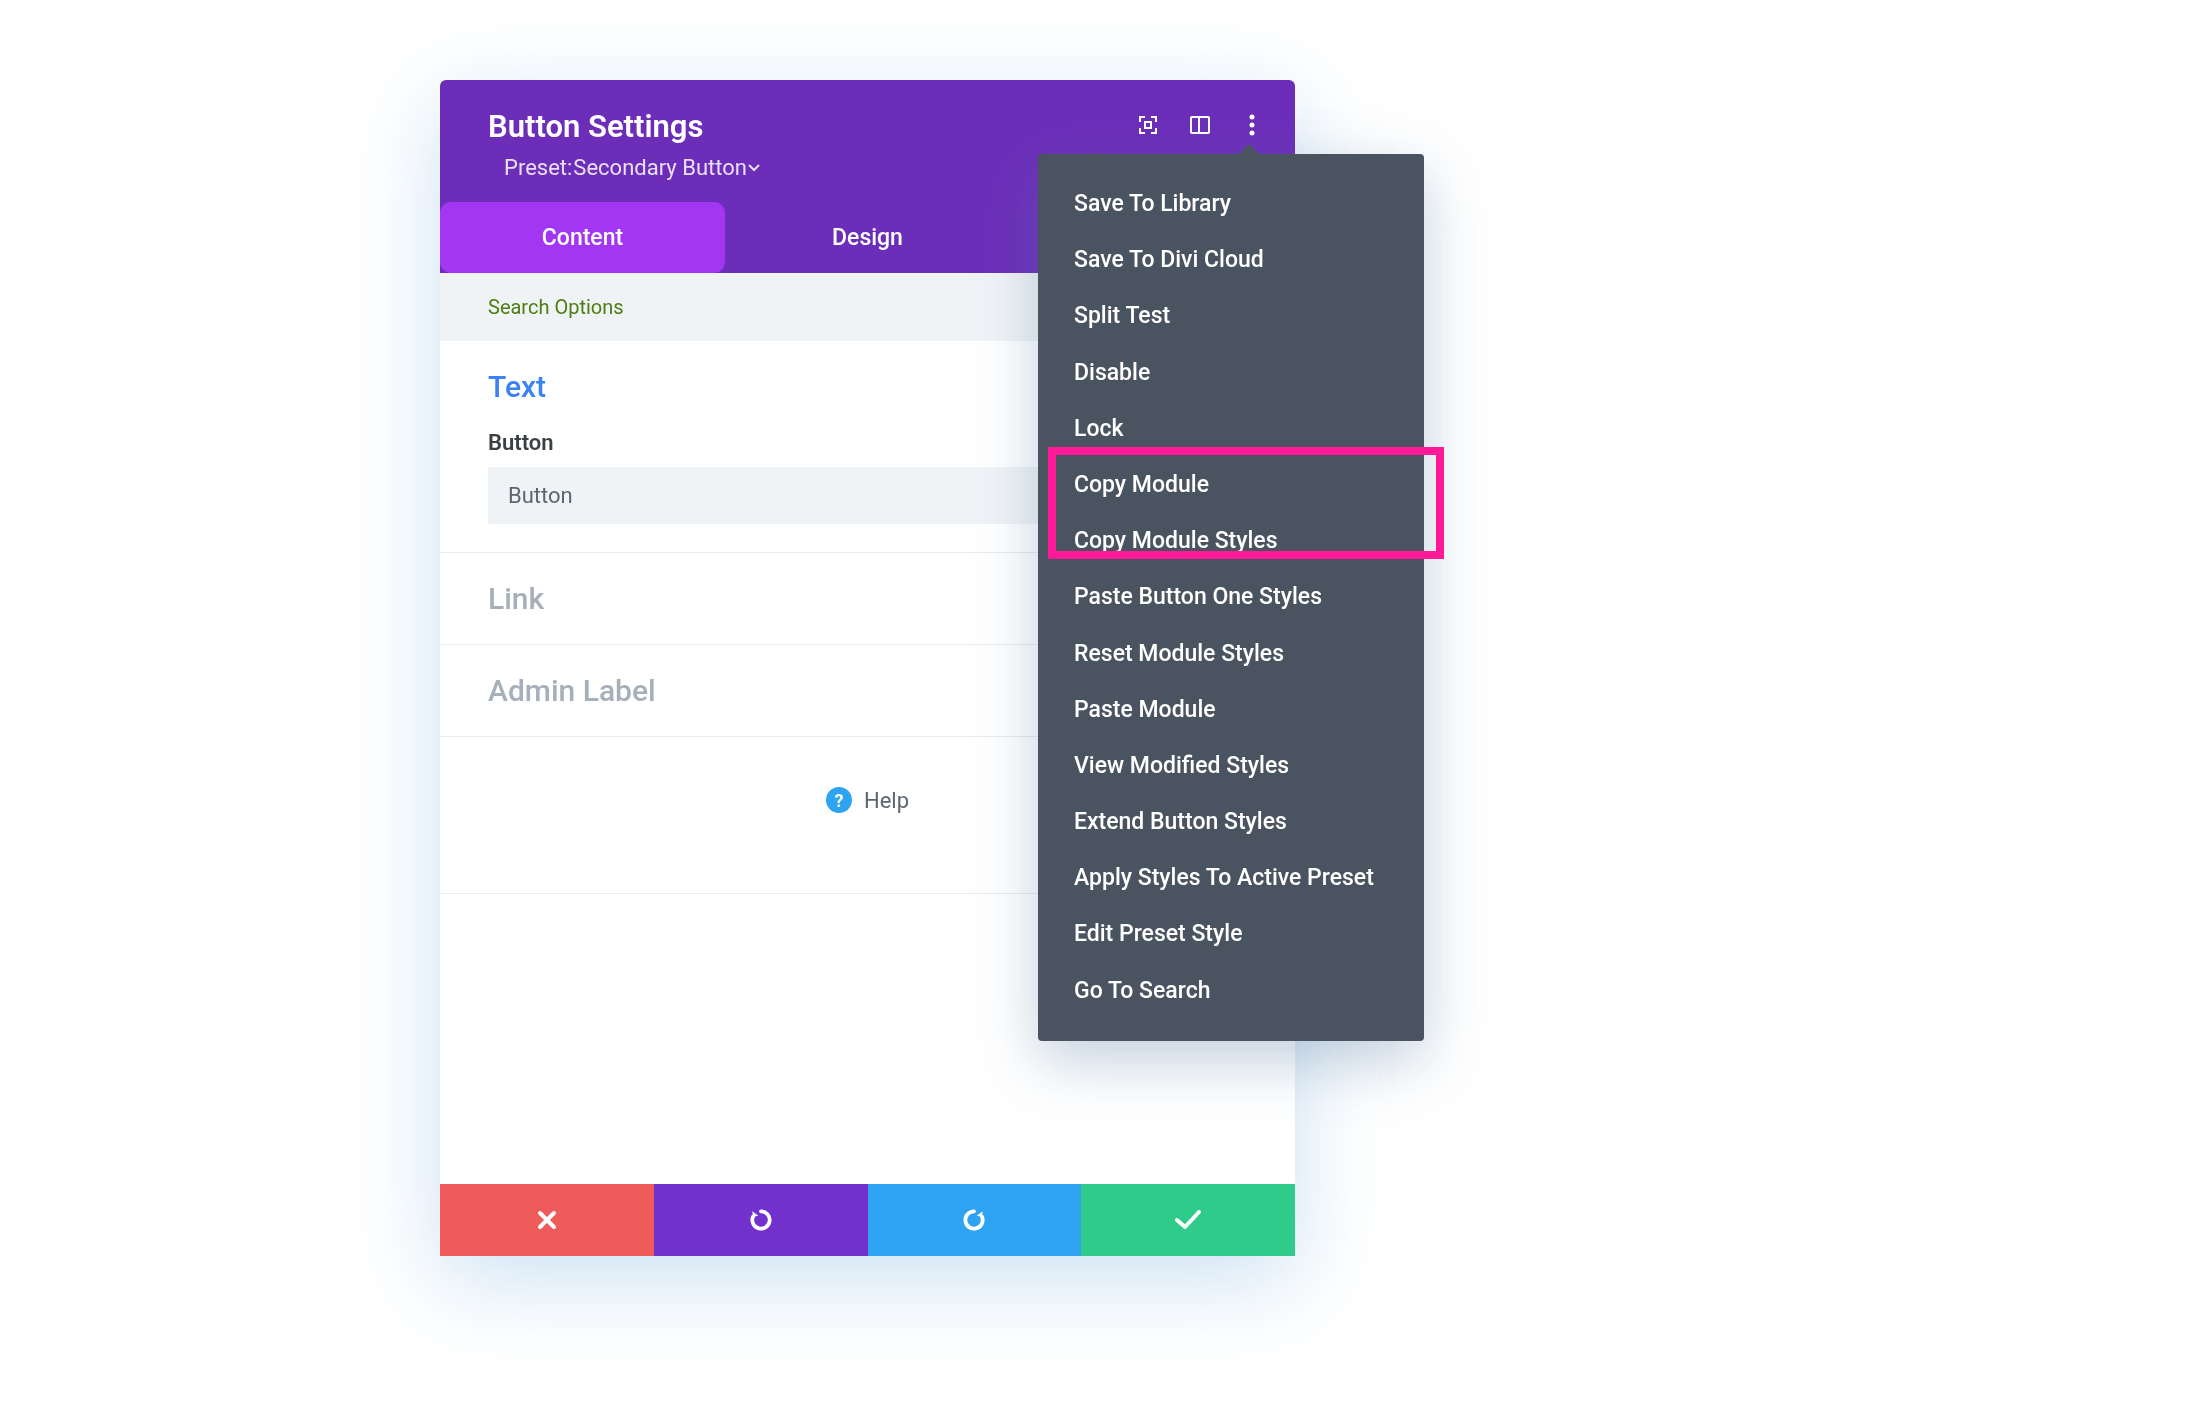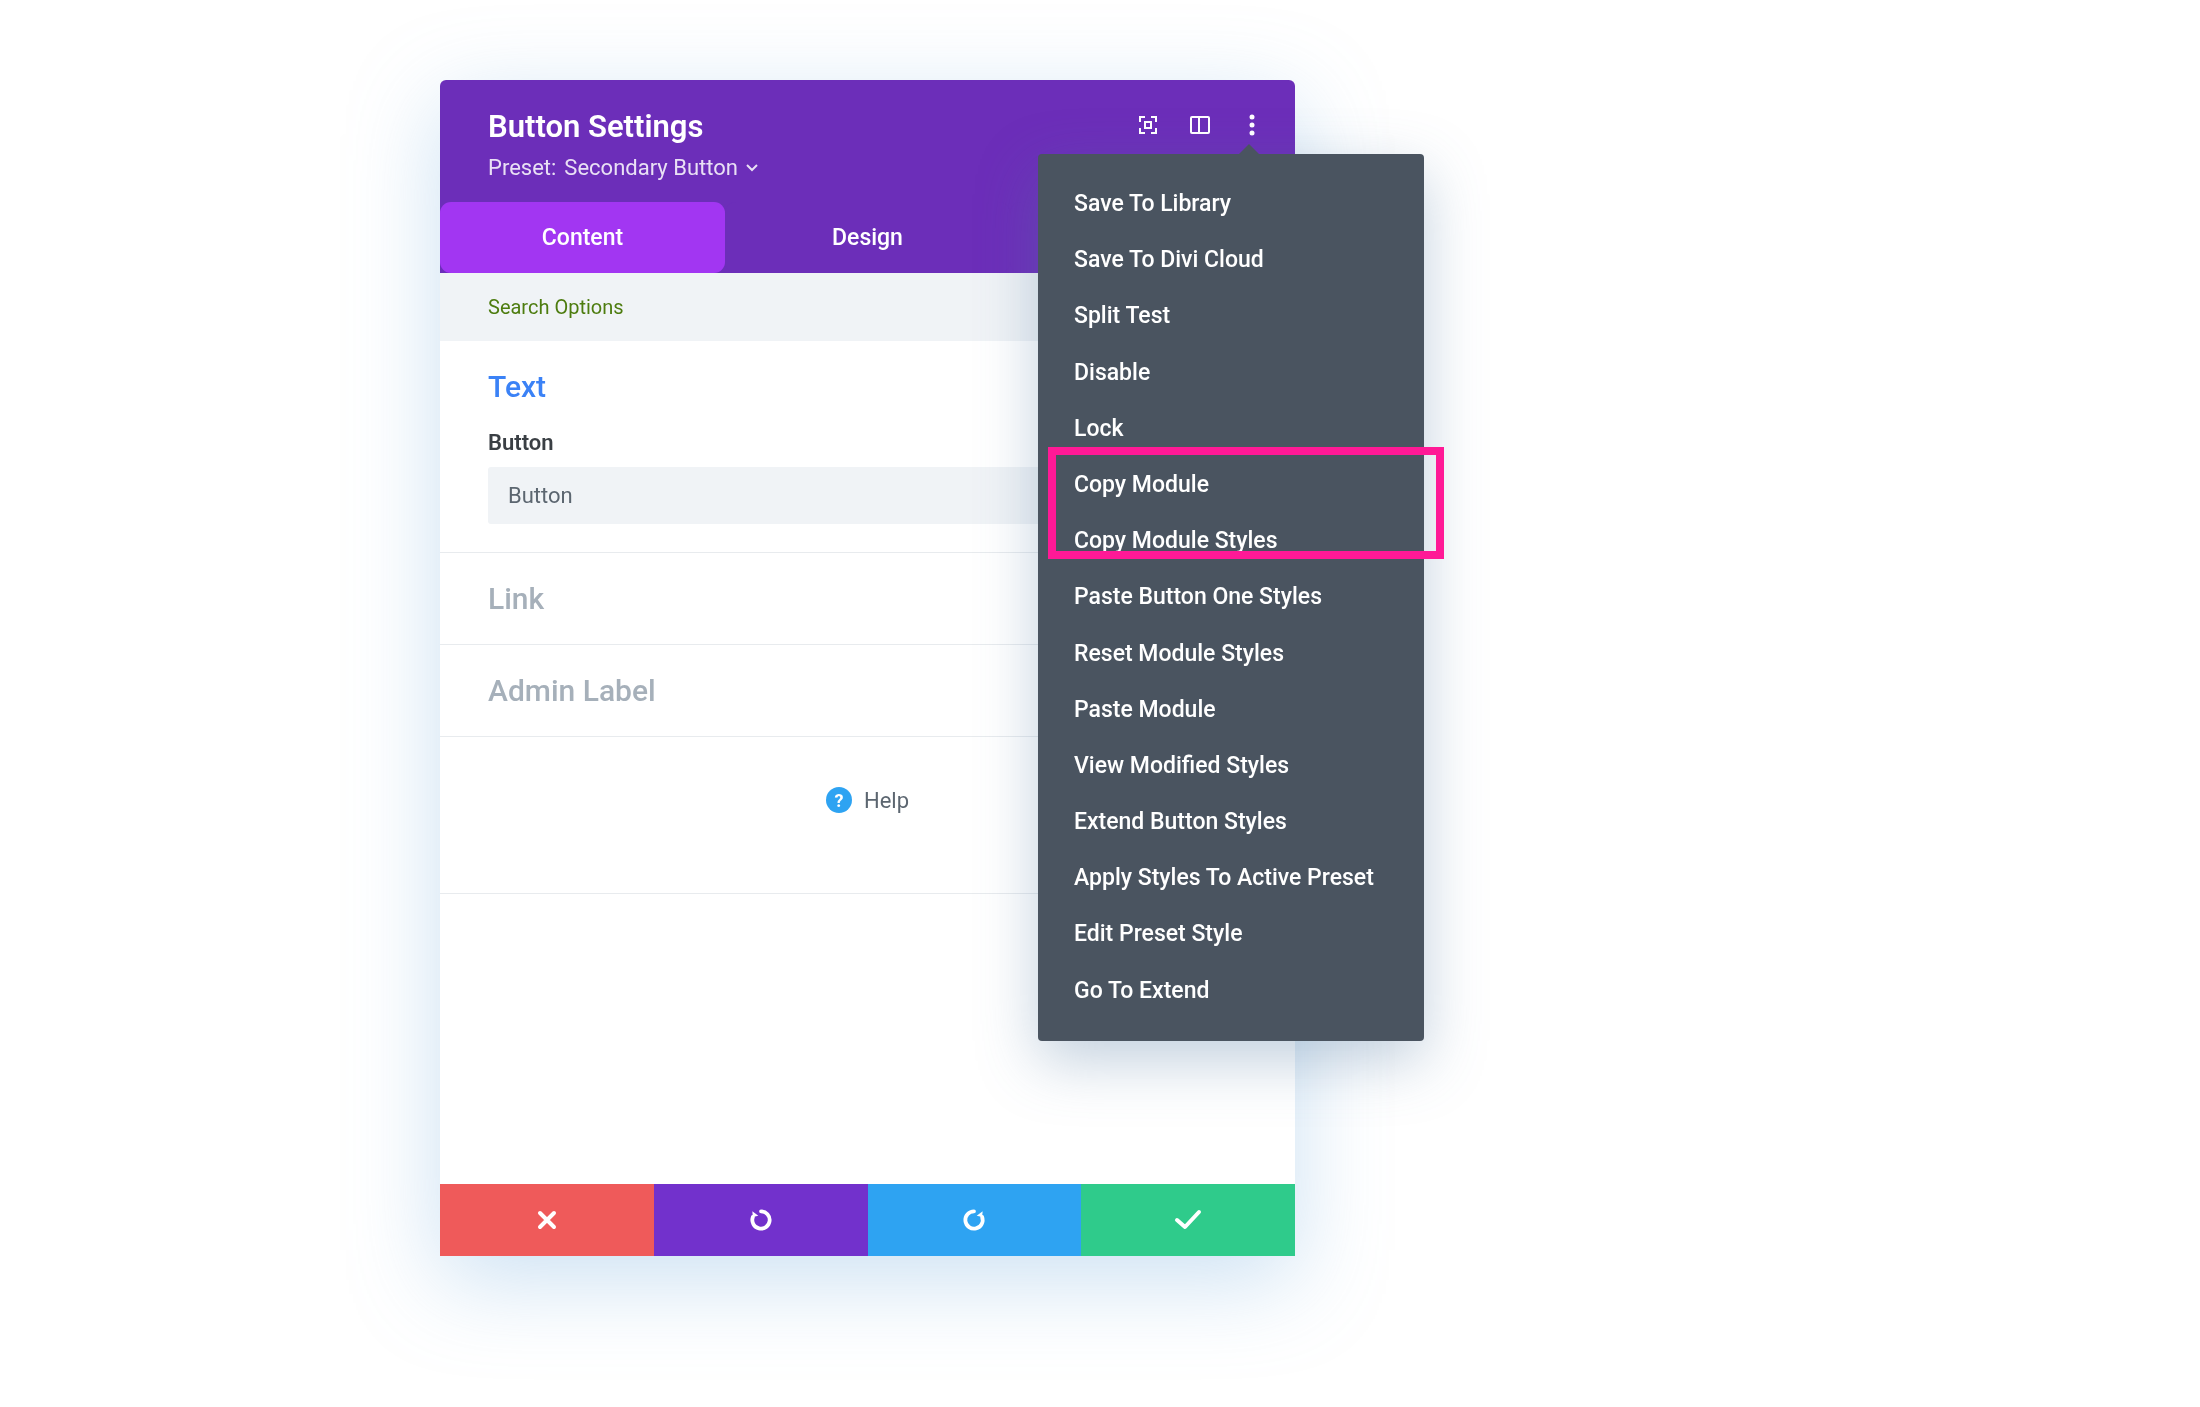--- a/index.html
+++ b/index.html
@@ -34,22 +34,23 @@
       color: #fff;
       font-size: 31px;
       font-weight: 600;
       margin-bottom: 10px;
     }
     .preset-line {
       color: rgba(255,255,255,0.85);
       font-size: 22px;
       display: flex;
       align-items: center;
-      gap: 8px;
-      cursor: pointer;
+      gap: 1px;
+      cursor: pointer;
+      margin-left: 16px;
     }
     .preset-line .chev {
       display: inline-flex;
     }
     .header-icons {
       position: absolute;
       right: 30px;
       top: 32px;
       display: flex;
       gap: 26px;
@@ -313,16 +314,16 @@
   <div class="context-item">Lock</div>
   <div class="context-item">Copy Module</div>
   <div class="context-item">Copy Module Styles</div>
   <div class="context-item">Paste Button One Styles</div>
   <div class="context-item">Reset Module Styles</div>
   <div class="context-item">Paste Module</div>
   <div class="context-item">View Modified Styles</div>
   <div class="context-item">Extend Button Styles</div>
   <div class="context-item">Apply Styles To Active Preset</div>
   <div class="context-item">Edit Preset Style</div>
-  <div class="context-item">Go To Extend</div>
+  <div class="context-item">Go To Search</div>
 </div>
 
 <div class="highlight-box" style="left:1048px; top:447px; width:396px; height:112px;"></div>
 
 </body></html>

